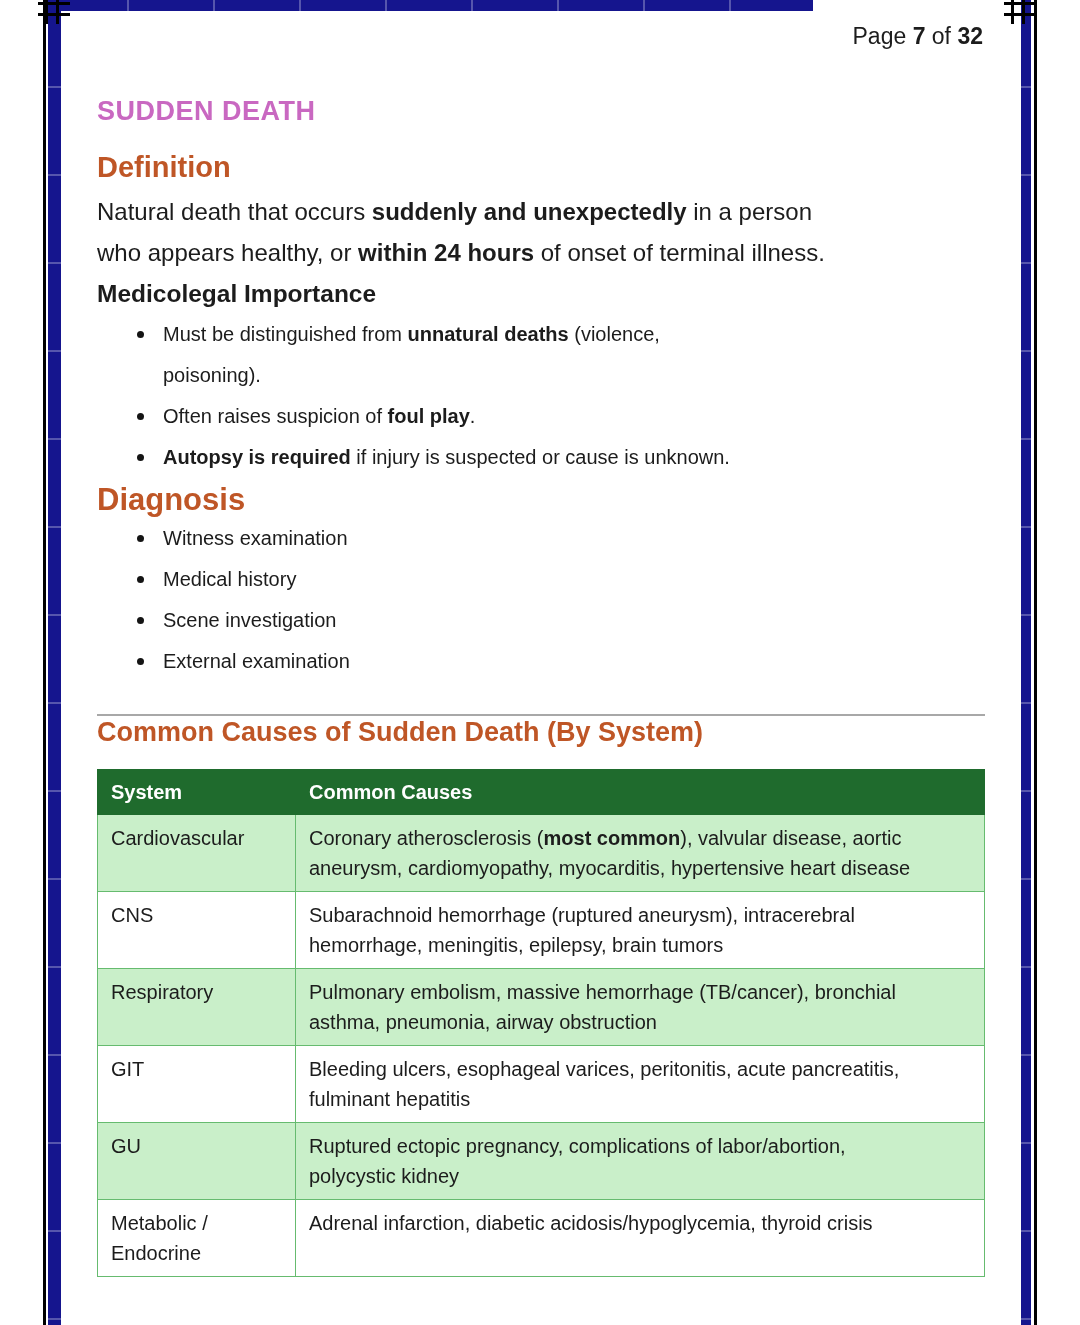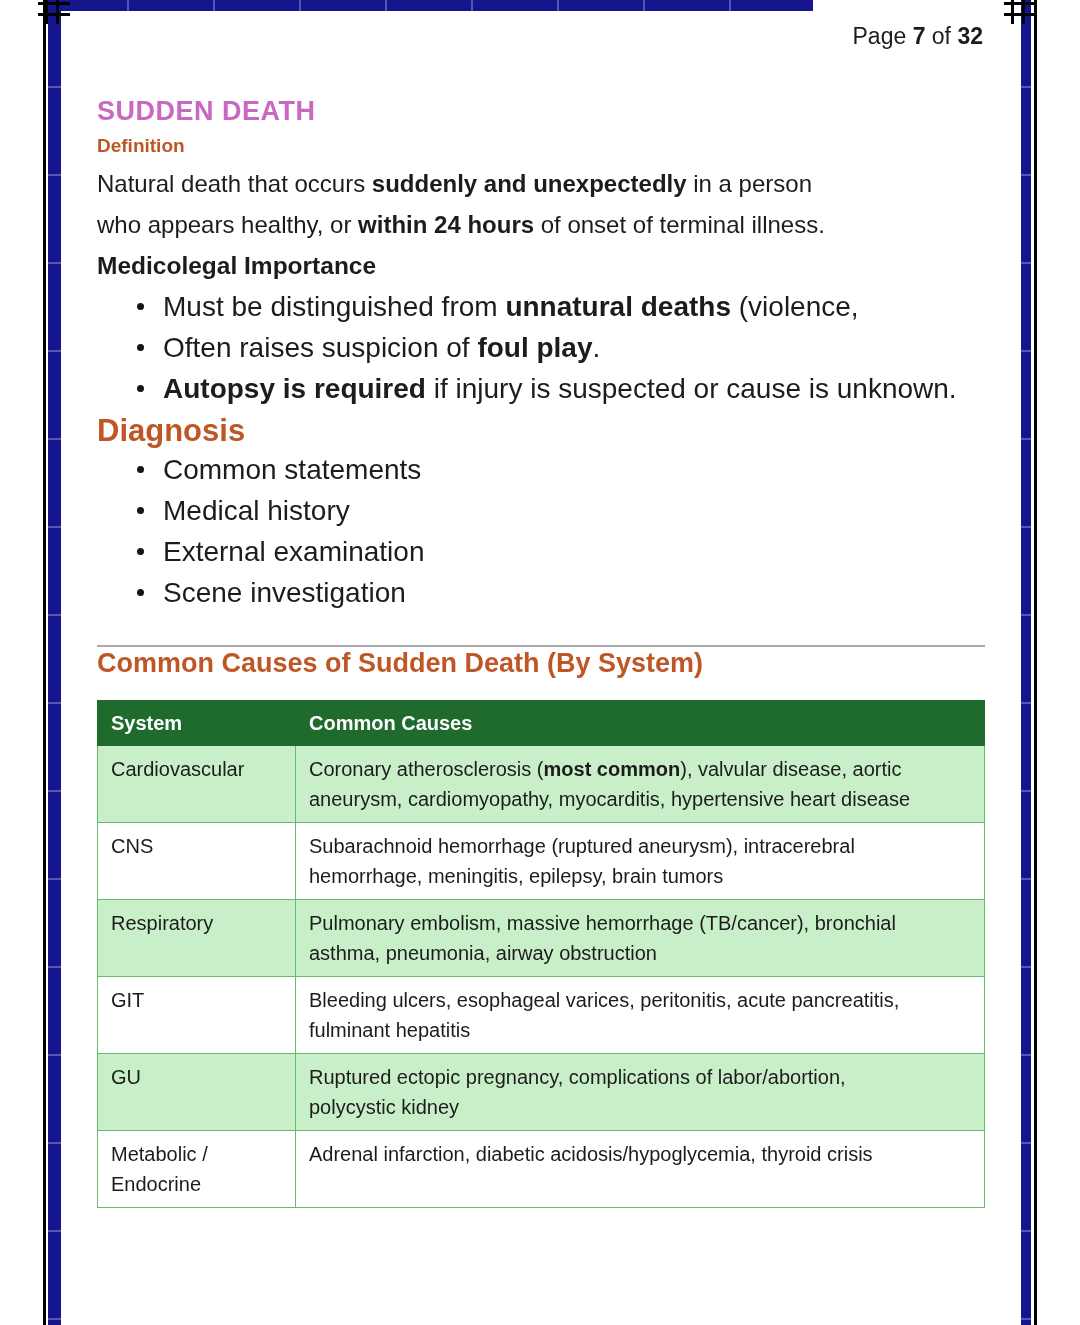--- a/index.html
+++ b/index.html
@@ -35,25 +35,25 @@
   .hash .v2{top:0;bottom:0;left:18px;width:3px;}
   .hash-tl{left:38px;top:-2px;}
   .hash-tr{left:1004px;top:-2px;}
 
   
   .content{position:absolute;left:97px;top:22px;width:888px;}
   .page-num{font-size:23px;line-height:28px;text-align:right;padding-right:2px;}
   .doc-title{margin-top:46px;text-align:left;font-size:27px;line-height:30px;
     font-weight:700;letter-spacing:.5px;color:var(--pink);}
   .h-orange{color:var(--orange);font-weight:700;}
-  .h-def{margin-top:3px;font-size:19px;line-height:34px;}
-  .para{font-size:24px;line-height:41px;}
+  .h-def{margin-top:24px;font-size:29px;line-height:34px;}
+  .para{margin-top:7px;font-size:24px;line-height:41px;}
   .sub-b{font-size:24.5px;line-height:41px;font-weight:700;}
   ul.blts{list-style:none;}
-  ul.blts li{position:relative;padding-left:66px;font-size:28px;line-height:41px;}
+  ul.blts li{position:relative;padding-left:66px;font-size:20px;line-height:41px;}
   ul.blts li::before{content:"";position:absolute;left:40px;top:17px;width:7px;height:7px;
     border-radius:50%;background:#141414;}
   .h-diag{margin-top:4px;font-size:31px;line-height:36px;}
   .divider{margin-top:32px;height:2px;background:var(--divider);}
   .h-causes{font-size:27px;line-height:32px;}
 
   table.causes{margin-top:21px;width:888px;border-collapse:collapse;table-layout:fixed;}
   table.causes th{background:var(--hdr-green);color:#fff;font-size:20px;line-height:24px;
     font-weight:700;text-align:left;padding:10px 13px;border:1px solid var(--hdr-green);}
   table.causes .col-sys{width:198px;}
@@ -99,36 +99,37 @@
     <div class="para">
         <div><span>Natural death that occurs </span><span class="b">suddenly and unexpectedly</span><span> in a person</span></div>
         <div><span>who appears healthy, or </span><span class="b">within 24 hours</span><span> of onset of terminal illness.</span></div>
       </div>
 
     <div class="sub-b">Medicolegal Importance</div>
 
     <ul class="blts">
       <li>
           <div><span>Must be distinguished from </span><span class="b">unnatural deaths</span><span> (violence,</span></div>
+          <div><span>poisoning).</span></div>
         </li>
       <li>
           <div><span>Often raises suspicion of </span><span class="b">foul play</span><span>.</span></div>
         </li>
       <li>
           <div><span class="b">Autopsy is required</span><span> if injury is suspected or cause is unknown.</span></div>
         </li>
     </ul>
 
     <h2 class="h-orange h-diag">Diagnosis</h2>
 
     <ul class="blts">
-      <li>Common statements</li>
+      <li>Witness examination</li>
       <li>Medical history</li>
+      <li>Scene investigation</li>
       <li>External examination</li>
-      <li>Scene investigation</li>
     </ul>
 
     <div class="divider"></div>
 
     <h2 class="h-orange h-causes">Common Causes of Sudden Death (By System)</h2>
 
     <table class="causes">
       <thead>
         <tr>
           <th class="col-sys">System</th>

